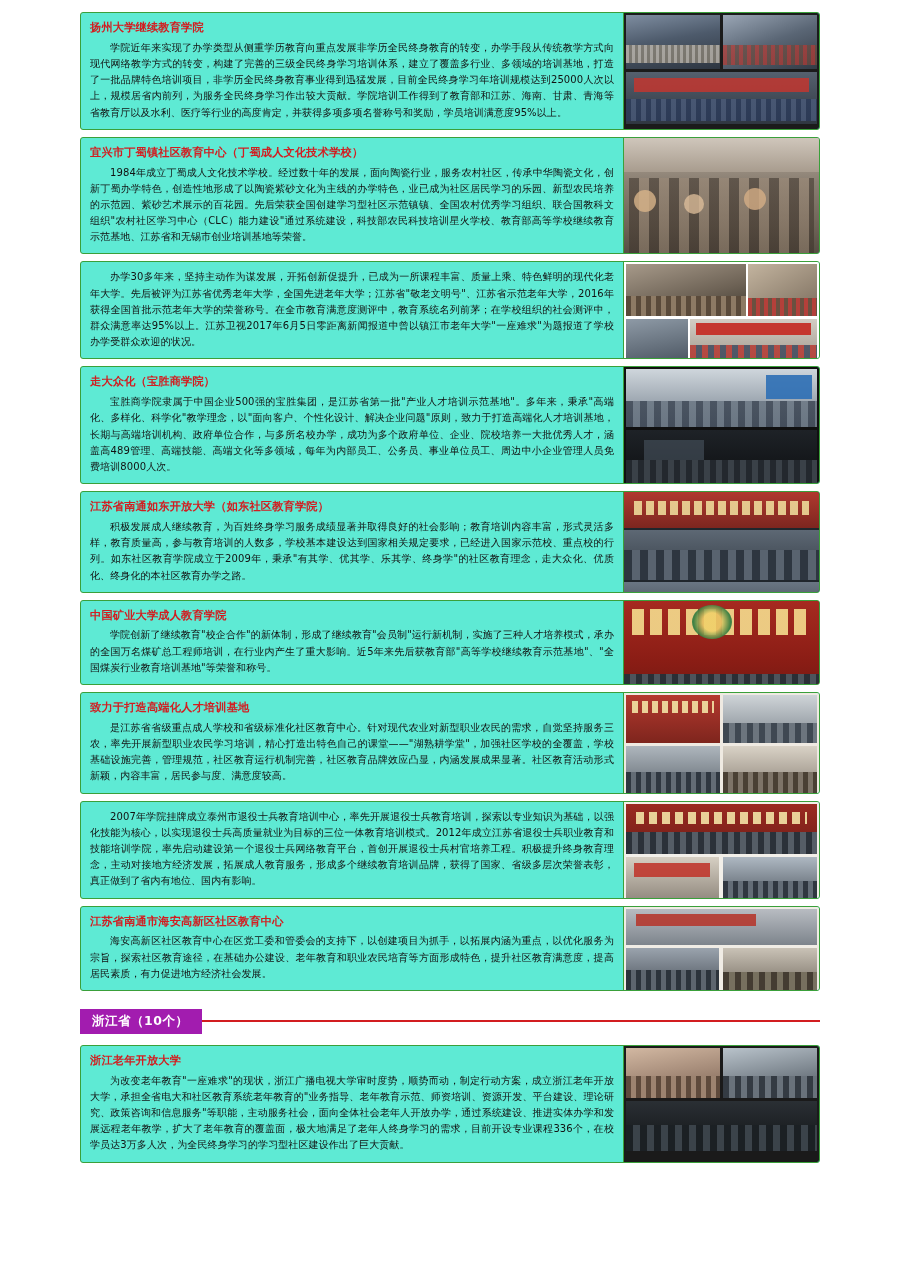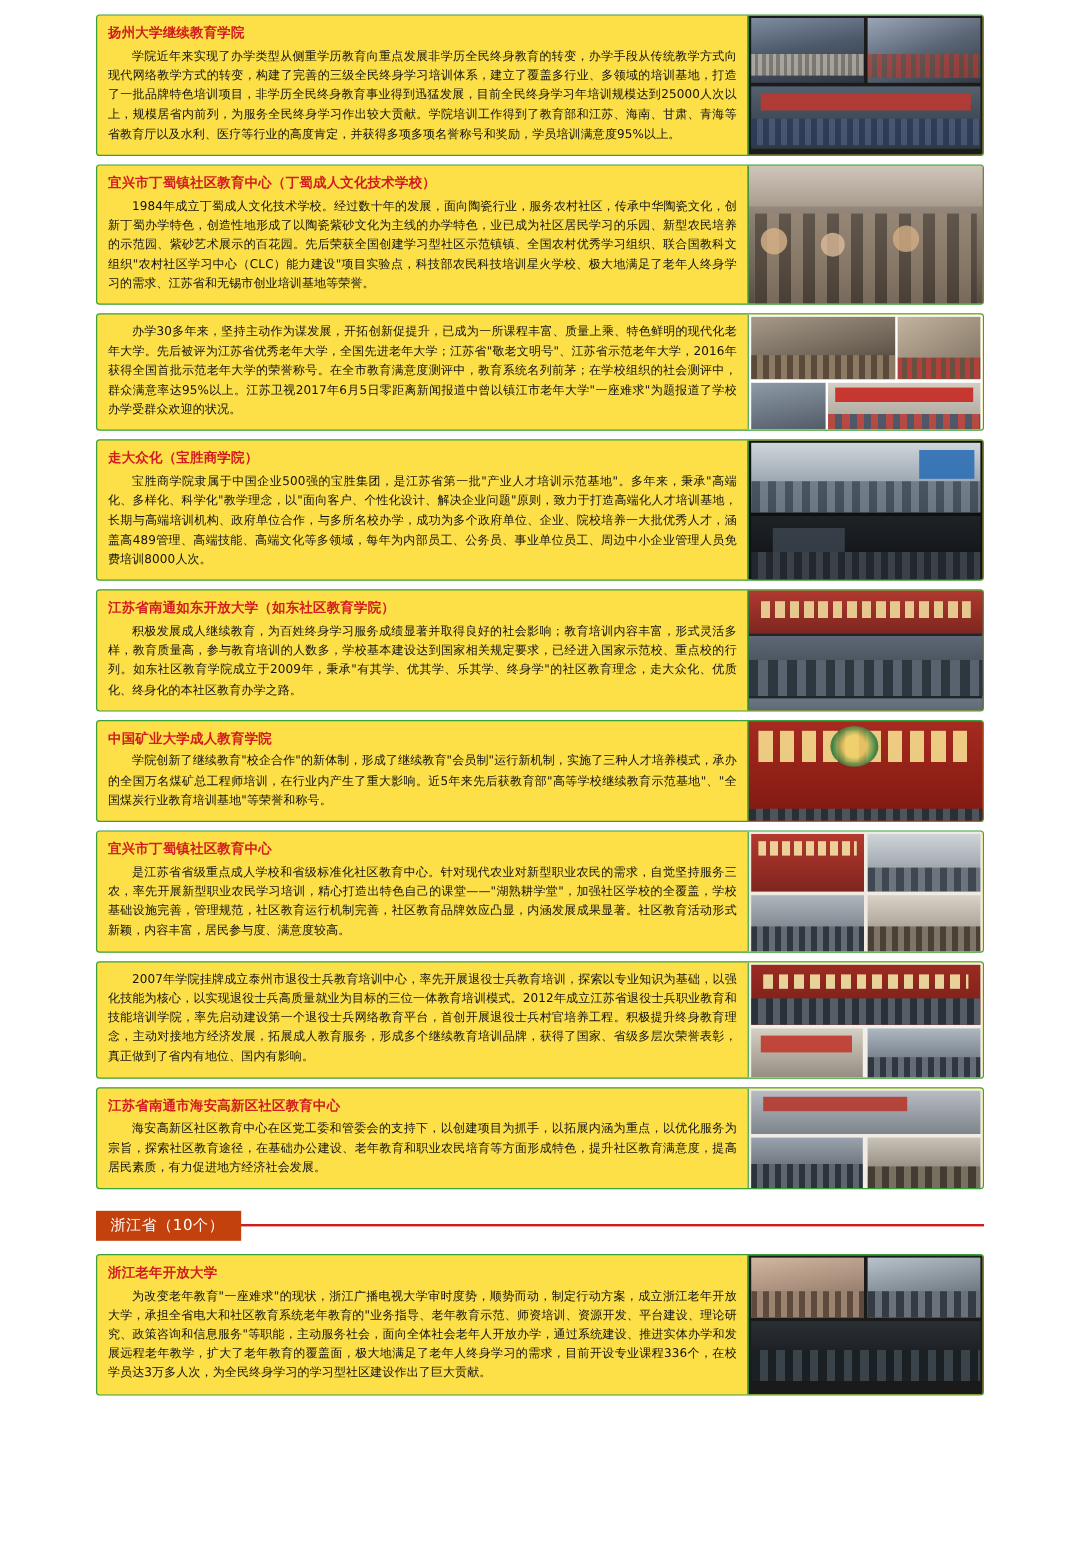--- a/index.html
+++ b/index.html
@@ -23,21 +23,21 @@
     padding: 8px 80px 0 80px;
     box-sizing: border-box;
   }
   
   .entry {
     border: 1px solid #3aa03a;
     border-radius: 3px;
     display: flex;
     align-items: stretch;
     margin-bottom: 7px;
-    background: #fde047;
+    background: #5eead4;
     overflow: hidden;
   }
   .entry-text {
     flex: 1 1 auto;
     padding: 7px 9px 8px 9px;
     box-sizing: border-box;
     min-width: 0;
   }
   .entry-title {
     color: #d21d20;
@@ -79,24 +79,24 @@
     position: absolute;
     left: 0;
     right: 0;
     top: 11px;
     height: 2px;
     background: #d21d20;
   }
   .section-head .label {
     position: relative;
     display: inline-block;
-    background: #c2410c;
+    background: #a21caf;
     color: #fff;
     font-size: 12.5px;
-    font-weight: normal;
+    font-weight: bold;
     padding: 4px 14px 4px 12px;
     letter-spacing: 0.5px;
   }
   .section-head .labelwrap {
     position: absolute;
     left: 0;
     top: 0;
   }
   .spacer-top { height: 4px; }
 </style>
@@ -122,21 +122,21 @@
         <div class="photo" style="left:2px;top:59px;width:191px;height:52px;background:linear-gradient(180deg,#55606e 0%,#2f3741 100%);">
           <div style="position:absolute;left:8px;top:6px;width:175px;height:14px;background:#c2362f;opacity:.85;"></div>
           <div style="position:absolute;left:0;bottom:3px;width:100%;height:22px;background:repeating-linear-gradient(90deg,#2b3a5a 0 5px,#4a5a7a 5px 10px);opacity:.8;"></div>
         </div>
       </div>
     </div>
 
     <div class="entry">
       <div class="entry-text">
         <div class="entry-title">宜兴市丁蜀镇社区教育中心（丁蜀成人文化技术学校）</div>
-        <div class="entry-body">1984年成立丁蜀成人文化技术学校。经过数十年的发展，面向陶瓷行业，服务农村社区，传承中华陶瓷文化，创新丁蜀办学特色，创造性地形成了以陶瓷紫砂文化为主线的办学特色，业已成为社区居民学习的乐园、新型农民培养的示范园、紫砂艺术展示的百花园。先后荣获全国创建学习型社区示范镇镇、全国农村优秀学习组织、联合国教科文组织"农村社区学习中心（CLC）能力建设"项目实验点，科技部农民科技培训星火学校、极大地满足了老年人终身学习的需求、江苏省和无锡市创业培训基地等荣誉。</div>
+        <div class="entry-body">1984年成立丁蜀成人文化技术学校。经过数十年的发展，面向陶瓷行业，服务农村社区，传承中华陶瓷文化，创新丁蜀办学特色，创造性地形成了以陶瓷紫砂文化为主线的办学特色，业已成为社区居民学习的乐园、新型农民培养的示范园、紫砂艺术展示的百花园。先后荣获全国创建学习型社区示范镇镇、全国农村优秀学习组织、联合国教科文组织"农村社区学习中心（CLC）能力建设"通过系统建设，科技部农民科技培训星火学校、教育部高等学校继续教育示范基地、江苏省和无锡市创业培训基地等荣誉。</div>
       </div>
       <div class="entry-media" style="background:#6b5a4a;">
         <div class="photo" style="left:0;top:0;width:195px;height:125px;background:linear-gradient(180deg,#b9ada0 0%,#8a7f72 35%,#6f6457 70%,#4e463c 100%);">
           <div style="position:absolute;left:0;top:0;width:100%;height:34px;background:linear-gradient(180deg,#cfc6bb,#a89c8e);"></div>
           <div style="position:absolute;left:5px;top:40px;width:185px;height:78px;background:repeating-linear-gradient(90deg,rgba(60,50,42,.55) 0 10px,rgba(160,140,120,.45) 10px 20px);"></div>
           <div style="position:absolute;left:10px;top:52px;width:22px;height:22px;border-radius:50%;background:#d8b48a;opacity:.8;"></div>
           <div style="position:absolute;left:60px;top:56px;width:20px;height:20px;border-radius:50%;background:#e0c09c;opacity:.75;"></div>
           <div style="position:absolute;left:120px;top:50px;width:22px;height:22px;border-radius:50%;background:#d5ae86;opacity:.8;"></div>
         </div>
       </div>
@@ -205,21 +205,21 @@
         <div class="photo" style="left:0;top:0;width:195px;height:107px;background:linear-gradient(180deg,#a62a20 0%,#8b1d15 55%,#6e1711 100%);">
           <div style="position:absolute;left:8px;top:8px;right:8px;height:26px;background:repeating-linear-gradient(90deg,#f5dd8e 0 12px,transparent 12px 18px);opacity:.9;"></div>
           <div style="position:absolute;left:68px;top:4px;width:40px;height:34px;border-radius:50%;background:radial-gradient(circle,#f0d06a 35%,#2f7a3e 70%);opacity:.9;"></div>
           <div style="position:absolute;left:0;bottom:0;width:100%;height:34px;background:repeating-linear-gradient(90deg,#2a2f36 0 6px,#4d545c 6px 12px);"></div>
         </div>
       </div>
     </div>
 
     <div class="entry">
       <div class="entry-text">
-        <div class="entry-title">宜兴市丁蜀镇社区教育中心</div>
+        <div class="entry-title">致力于打造高端化人才培训基地</div>
         <div class="entry-body">是江苏省省级重点成人学校和省级标准化社区教育中心。针对现代农业对新型职业农民的需求，自觉坚持服务三农，率先开展新型职业农民学习培训，精心打造出特色自己的课堂——"湖熟耕学堂"，加强社区学校的全覆盖，学校基础设施完善，管理规范，社区教育运行机制完善，社区教育品牌效应凸显，内涵发展成果显著。社区教育活动形式新颖，内容丰富，居民参与度、满意度较高。</div>
       </div>
       <div class="entry-media" style="background:#efeae2;">
         <div class="photo" style="left:2px;top:2px;width:94px;height:48px;background:linear-gradient(180deg,#b4392f 0%,#7e251d 100%);">
           <div style="position:absolute;left:6px;top:6px;right:6px;height:12px;background:repeating-linear-gradient(90deg,#f3e2a4 0 6px,transparent 6px 10px);opacity:.9;"></div>
         </div>
         <div class="photo" style="left:99px;top:2px;width:94px;height:48px;background:linear-gradient(180deg,#cfd4d8,#7f8890);">
           <div style="position:absolute;left:0;bottom:0;width:100%;height:20px;background:repeating-linear-gradient(90deg,#3f4852 0 6px,#6c757e 6px 12px);"></div>
         </div>
         <div class="photo" style="left:2px;top:53px;width:94px;height:48px;background:linear-gradient(180deg,#aeb6bd,#5f676f);">

